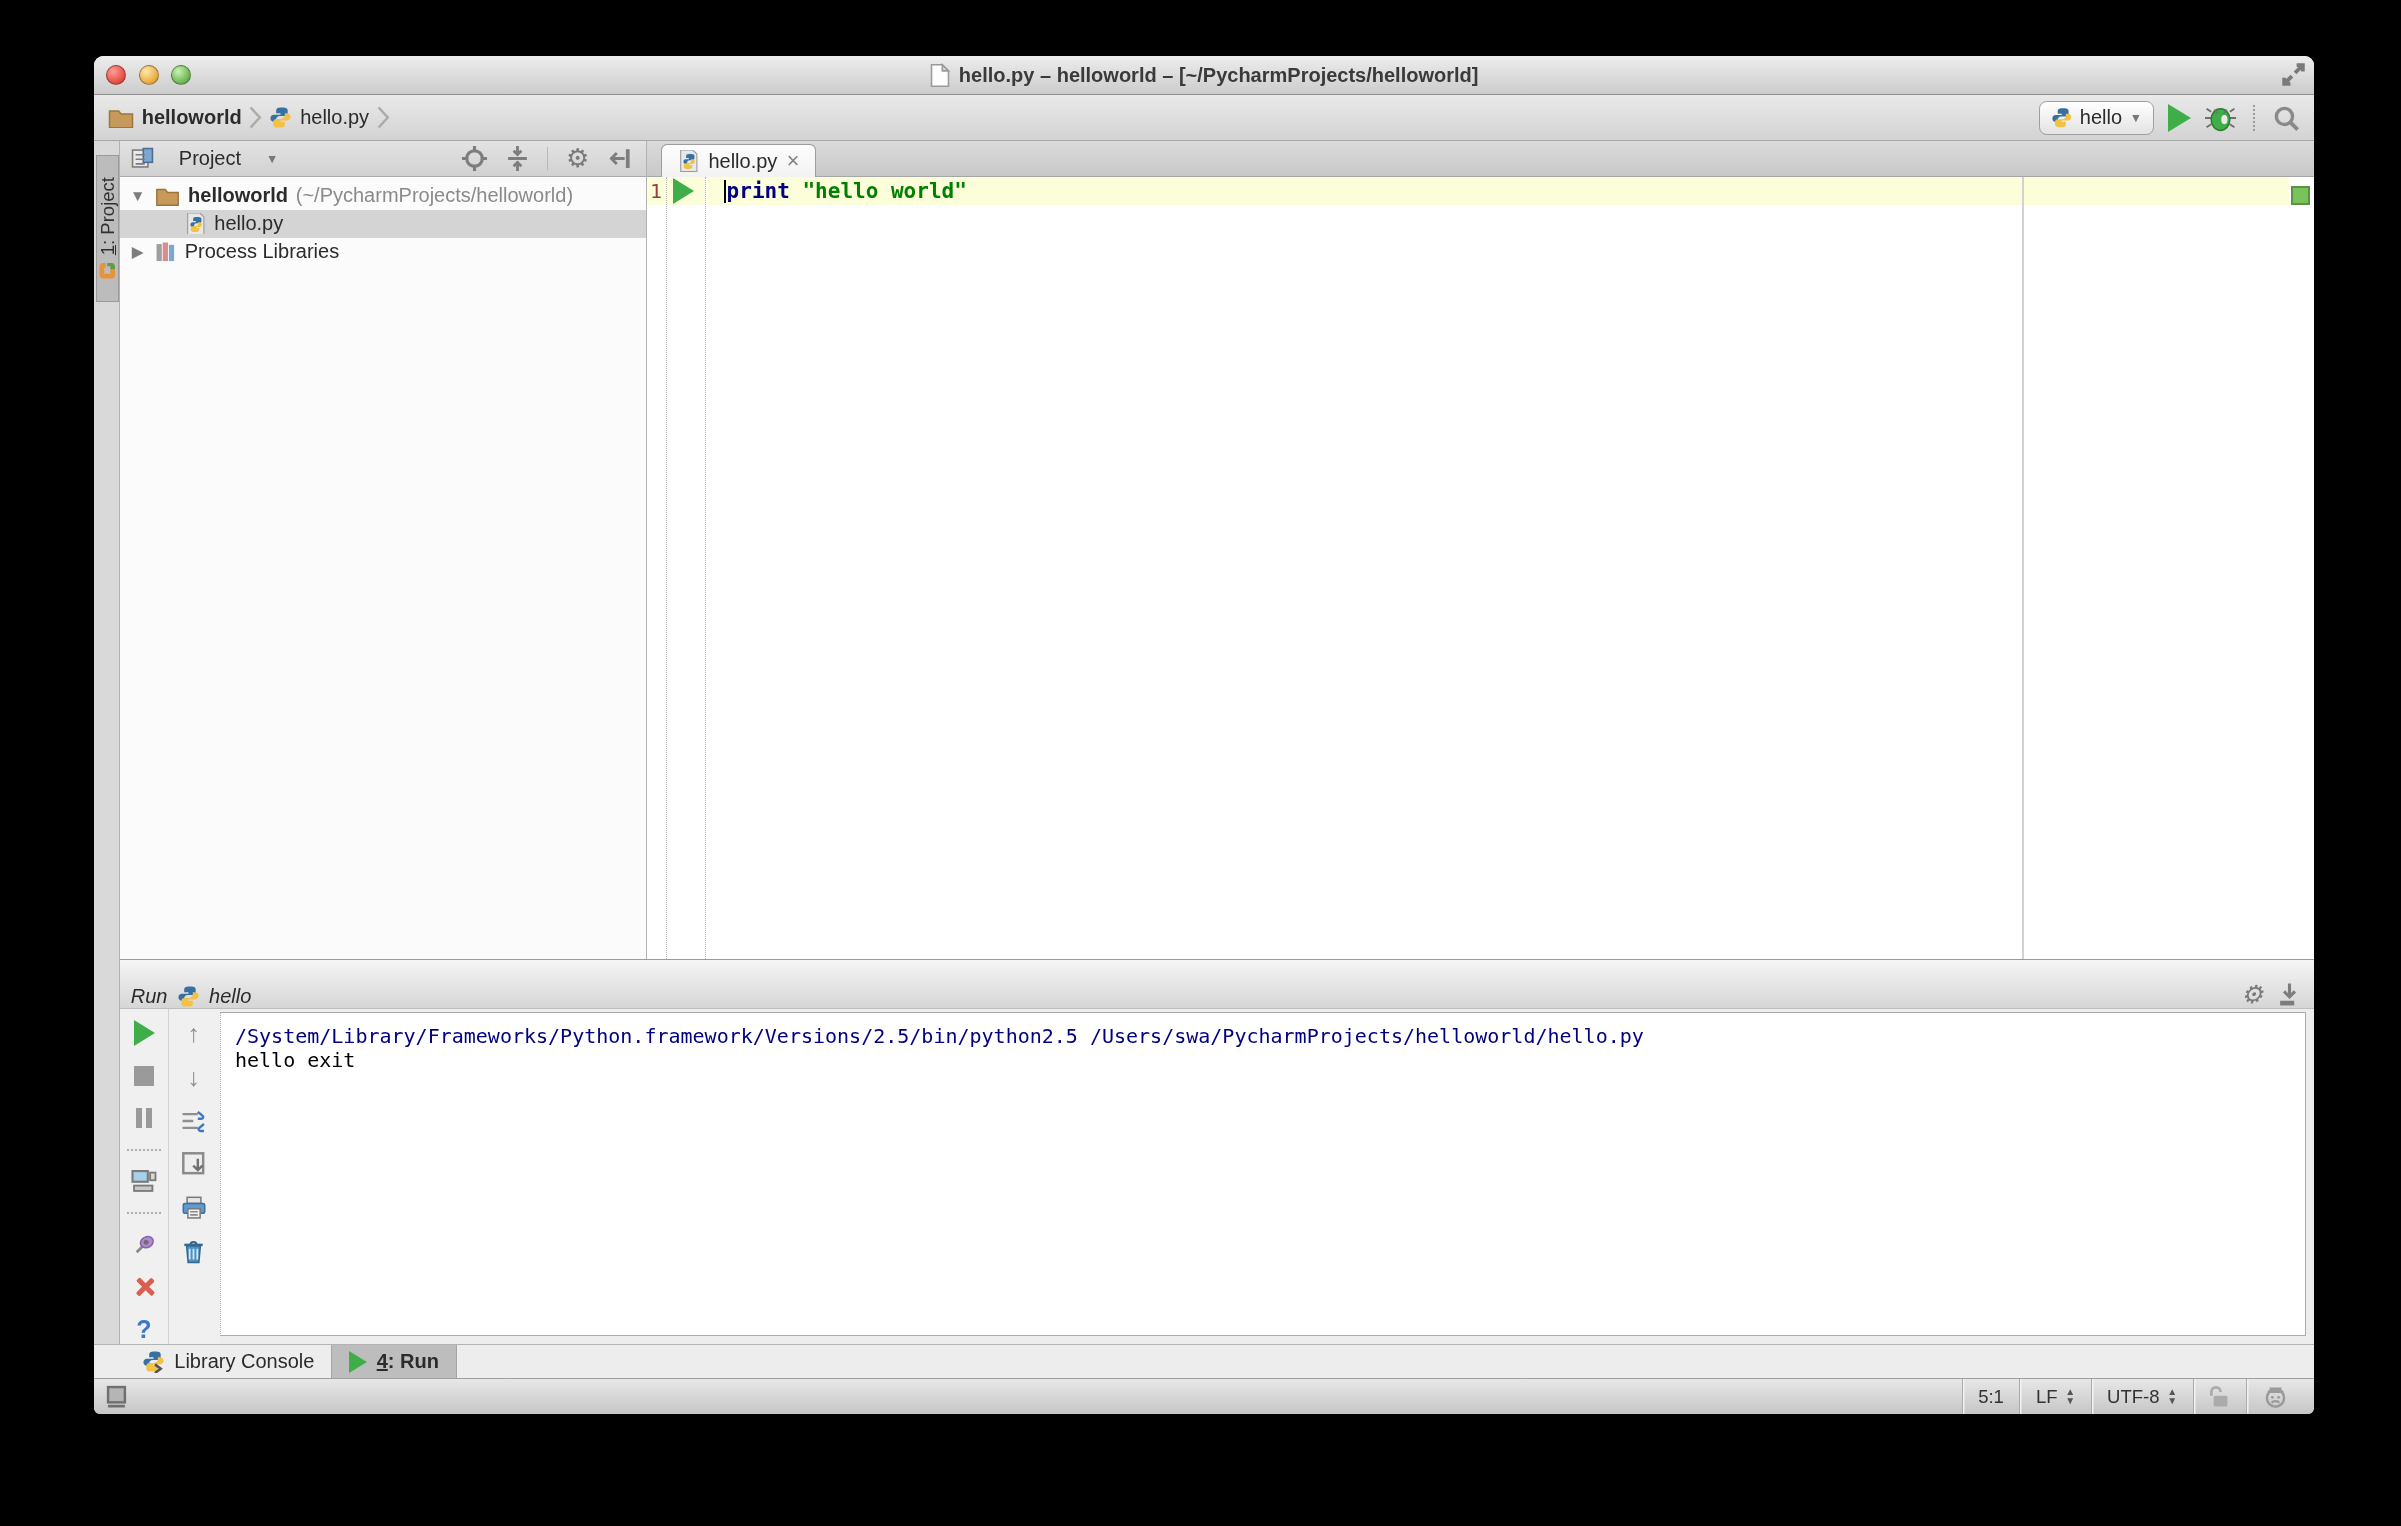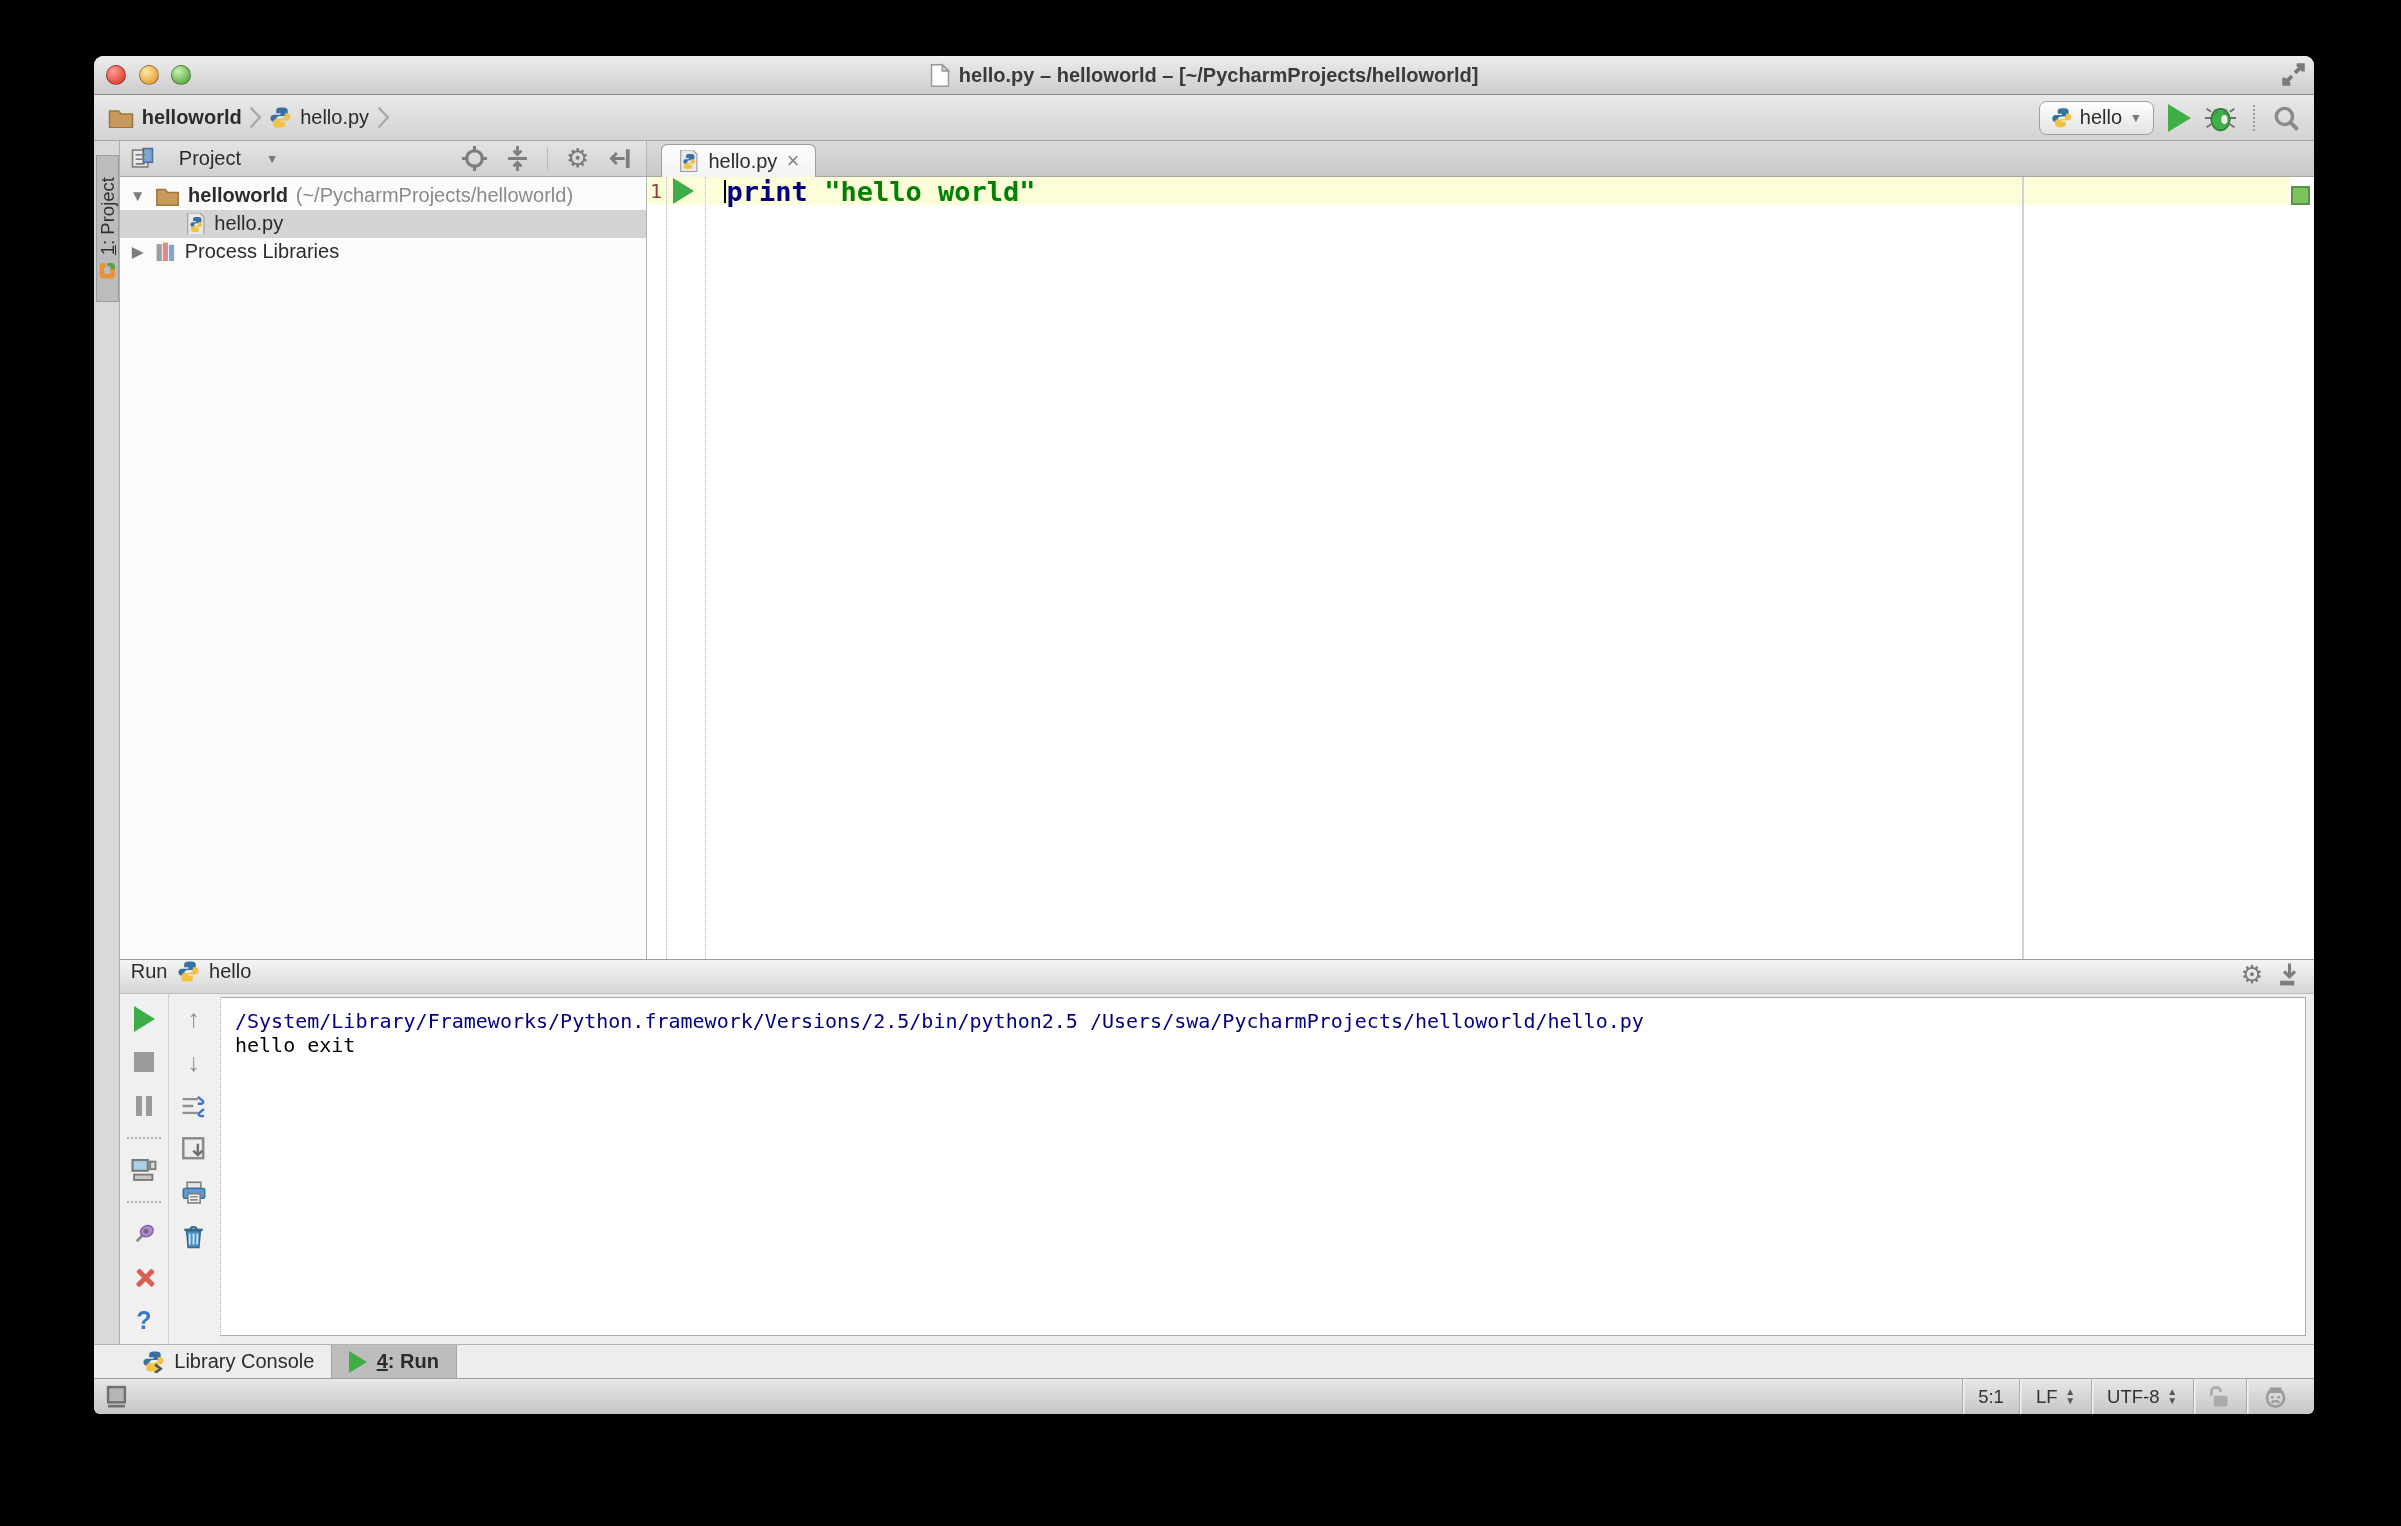--- a/index.html
+++ b/index.html
@@ -81,34 +81,34 @@
   .gutter { width:61px; flex:0 0 auto; display:flex; }
   .gcol-num { width:20px; border-right:1.5px dotted #b4b4b4; text-align:right; }
   .gcol-run { width:39px; border-right:1.5px dotted #b4b4b4; }
   .g-row { height:28px; display:flex; align-items:center; }
   .caret-row-bg { background:#fcfdd9; }
   .line-num { width:100%; text-align:left; padding-left:3.1px; color:#9b3a3a; font-size:20px; }
   .gutter-tri { width:0; height:0; border-left:21.6px solid #3fae49;
                 border-top:13px solid transparent; border-bottom:13px solid transparent; margin-left:6.2px; }
   .code-area { flex:1; position:relative; min-width:0; }
   .code-line { height:28px; display:flex; align-items:center; padding-left:15.5px;
-               font-size:27px; white-space:pre; }
+               font-size:21px; white-space:pre; }
   .caret { width:2.3px; height:23px; background:#000; margin-right:0.8px; }
   .kw { color:#000080; font-weight:bold; }
   .str { color:#008000; font-weight:bold; }
   .margin-line { position:absolute; top:0; bottom:0; left:1314px; width:1.5px; background:#d2d2d2; }
   .scroll-gutter { width:25px; flex:0 0 auto; position:relative; background:#fff; }
   .green-square { position:absolute; top:9.3px; left:2.3px; width:18.5px; height:18.5px;
                   background:#79c25c; border:2.3px solid #5a9247; }
 
   
   .run-panel { height:385px; flex:0 0 auto; display:flex; flex-direction:column; background:#ededed; }
-  .run-header { height:35px; flex:0 0 auto; background:linear-gradient(#f5f5f5,#d6d6d6);
+  .run-header { height:50px; flex:0 0 auto; background:linear-gradient(#f5f5f5,#d6d6d6);
                 border-top:1.5px solid #9a9a9a; border-bottom:1.5px solid #bcbcbc;
-                display:flex; align-items:flex-start; padding:0 10.8px; gap:9.3px; }
+                display:flex; align-items:flex-end; padding:0 10.8px; gap:9.3px;font-style:italic; }
   .rh-spacer { flex:1; }
   .run-body { flex:1; display:flex; min-height:0; }
   .run-toolbar { width:100px; flex:0 0 auto; background:#f0f0f0; display:flex; }
   .rt-col { width:49px; display:flex; flex-direction:column; align-items:center;
             padding-top:10.8px; gap:15.5px; }
   .rt-col.first { border-right:1.5px solid #d2d2d2; }
   .rt-sep { width:34px; border-top:2.3px dotted #adadad; margin:1.5px 0; }
   .icon-btn { width:28px; height:28px; display:flex; align-items:center; justify-content:center; }
   .stop-sq { width:20px; height:20px; background:#9a9a9a; }
   .pause-bars { display:flex; gap:4.6px; }

